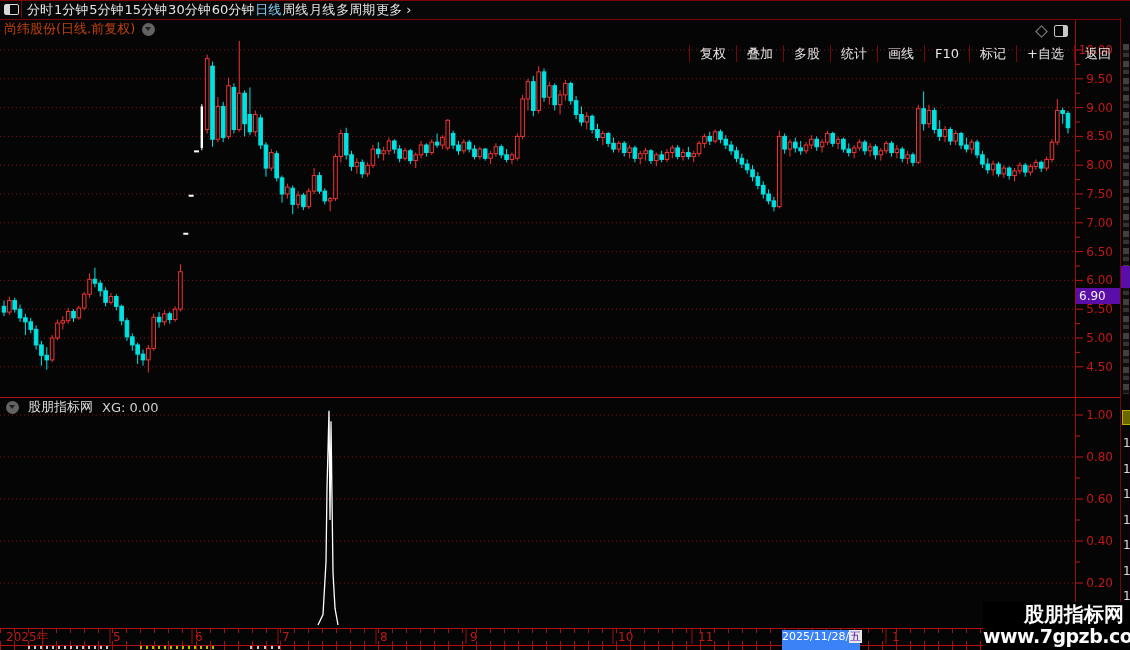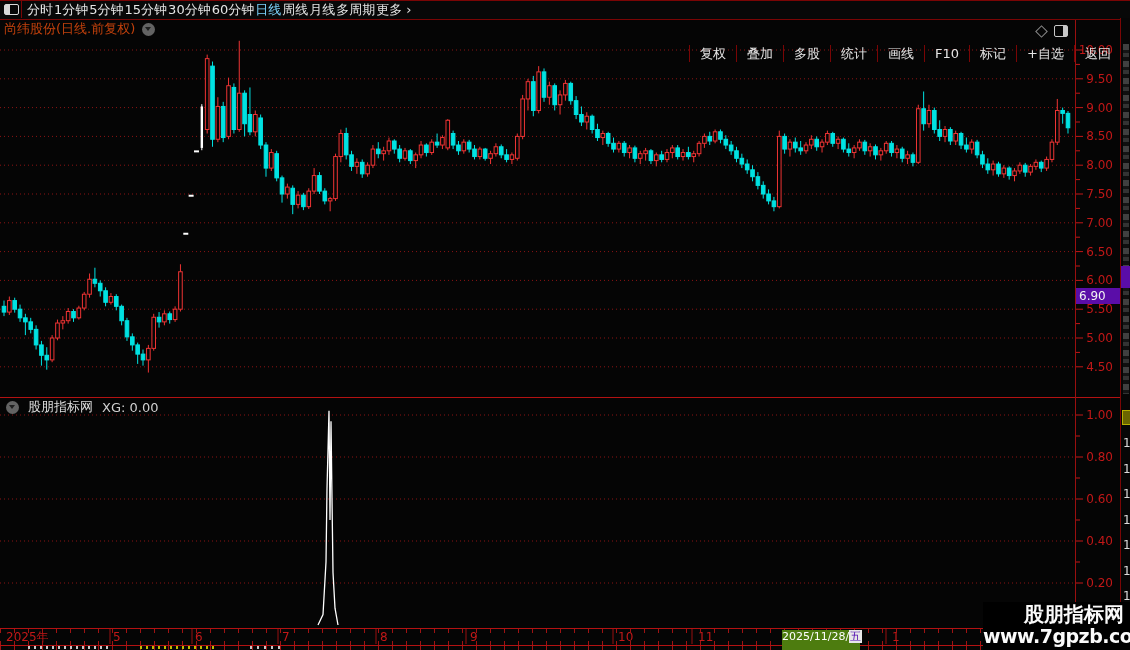--- a/index.html
+++ b/index.html
@@ -29,21 +29,21 @@
   #ind-header{left:6px;top:399px;height:16px;display:flex;align-items:center;gap:9px;z-index:4;}
   #ind-name{font-size:13px;color:#dcdcdc;}
   #ind-value{font-size:13px;color:#d0d0d0;}
   
   .hline{height:1px;background:#b31212;z-index:3;}
   .vline{width:1px;background:#9a0f0f;z-index:3;}
   
   .tickrow{height:4px;width:1075px;background:repeating-linear-gradient(90deg,#a01212 0 1px,transparent 1px 14px);z-index:2;}
   
   #price-tag{left:1076px;top:288px;width:45px;height:16px;background:#5a0da8;color:#f2f2f2;font-size:12px;line-height:16px;padding-left:3px;z-index:6;}
-  #date-tag{left:782px;top:630px;width:78px;height:20px;background:#4d7c0f;color:#fff;font-size:11px;line-height:14px;text-align:center;z-index:6;white-space:nowrap;}
+  #date-tag{left:782px;top:630px;width:78px;height:20px;background:#3b82f6;color:#fff;font-size:11px;line-height:14px;text-align:center;z-index:6;white-space:nowrap;}
   #date-tag b{background:#e8e8e8;color:#4d05b0;font-weight:normal;padding:0 1px;}
   
   #watermark{left:983px;top:602px;width:147px;height:48px;background:#000;z-index:8;text-align:right;padding-right:6px;box-sizing:border-box;}
   #watermark .w1{font-size:20px;font-weight:bold;color:#fafafa;line-height:24px;}
   #watermark .w2{font-size:19px;font-weight:bold;color:#fafafa;line-height:21px;letter-spacing:-.5px;}
   
   #right-strip{left:1120px;top:18px;width:10px;height:632px;background:#060606;border-left:1px solid #7a0505;z-index:7;}
   #strip-noise{position:absolute;left:2px;top:26px;width:6px;height:350px;
     background:repeating-linear-gradient(180deg,#4a4a4a 0 6px,#171717 6px 9px,#3b3b3b 9px 13px,#101010 13px 17px);opacity:.85;}
   #strip-purple{position:absolute;left:0;top:248px;width:9px;height:22px;background:#5a0da8;}

